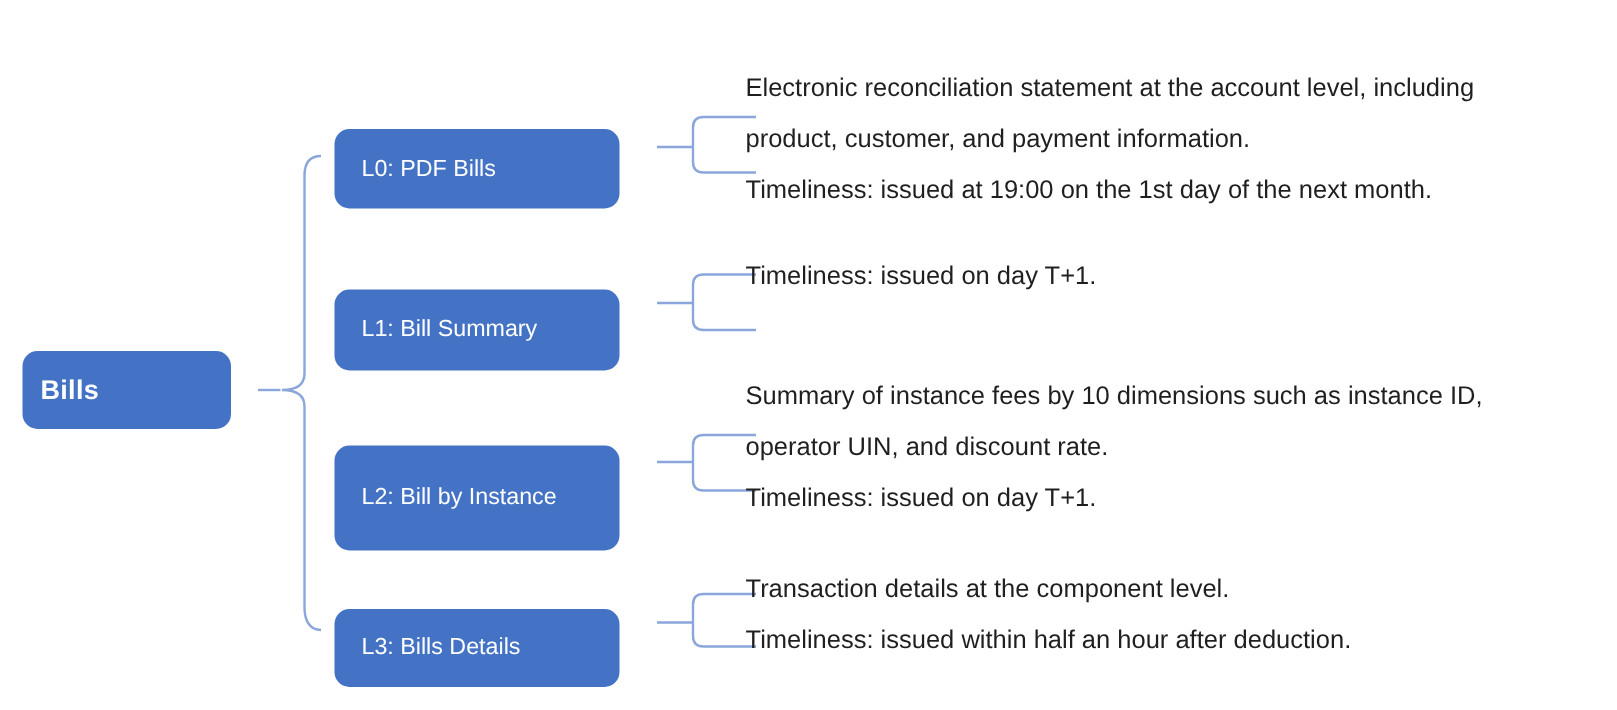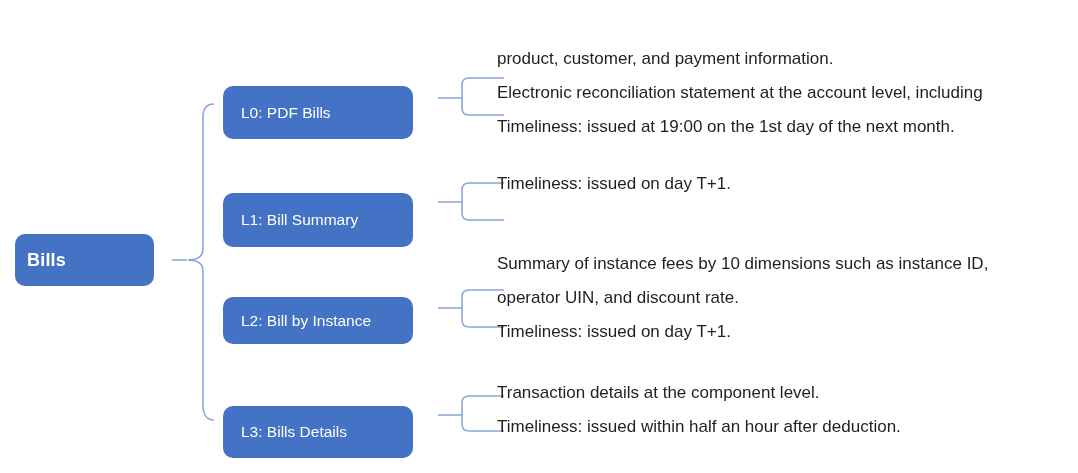--- a/index.html
+++ b/index.html
@@ -45,21 +45,21 @@
   }
   .level-box {
     left: 223px;
     width: 190px;
     padding-left: 18px;
     font-size: 15.5px;
     font-weight: 400;
   }
   .box-l0 { top: 74px;  height: 53px; }
   .box-l1 { top: 181px; height: 54px; }
-  .box-l2 { top: 285px; height: 47px; }
+  .box-l2 { top: 285px; height: 70px; }
   .box-l3 { top: 394px; height: 52px; }
   .desc-block {
     position: absolute;
     left: 497px;
     color: #1f1f1f;
     font-size: 17px;
   }
   .desc-line {
     height: 34px;
     line-height: 34px;
@@ -101,22 +101,22 @@
     <span>L1: Bill Summary</span>
   </div>
   <div class="node-box level-box box-l2">
     <span>L2: Bill by Instance</span>
   </div>
   <div class="node-box level-box box-l3">
     <span>L3: Bills Details</span>
   </div>
 
   <div class="desc-block desc-l0">
+    <div class="desc-line">Electronic reconciliation statement at the account level, including</div>
     <div class="desc-line">product, customer, and payment information.</div>
-    <div class="desc-line">Electronic reconciliation statement at the account level, including</div>
     <div class="desc-line">Timeliness: issued at 19:00 on the 1st day of the next month.</div>
   </div>
   <div class="desc-block desc-l1">
     <div class="desc-line">Timeliness: issued on day T+1.</div>
   </div>
   <div class="desc-block desc-l2">
     <div class="desc-line">Summary of instance fees by 10 dimensions such as instance ID,</div>
     <div class="desc-line">operator UIN, and discount rate.</div>
     <div class="desc-line">Timeliness: issued on day T+1.</div>
   </div>

